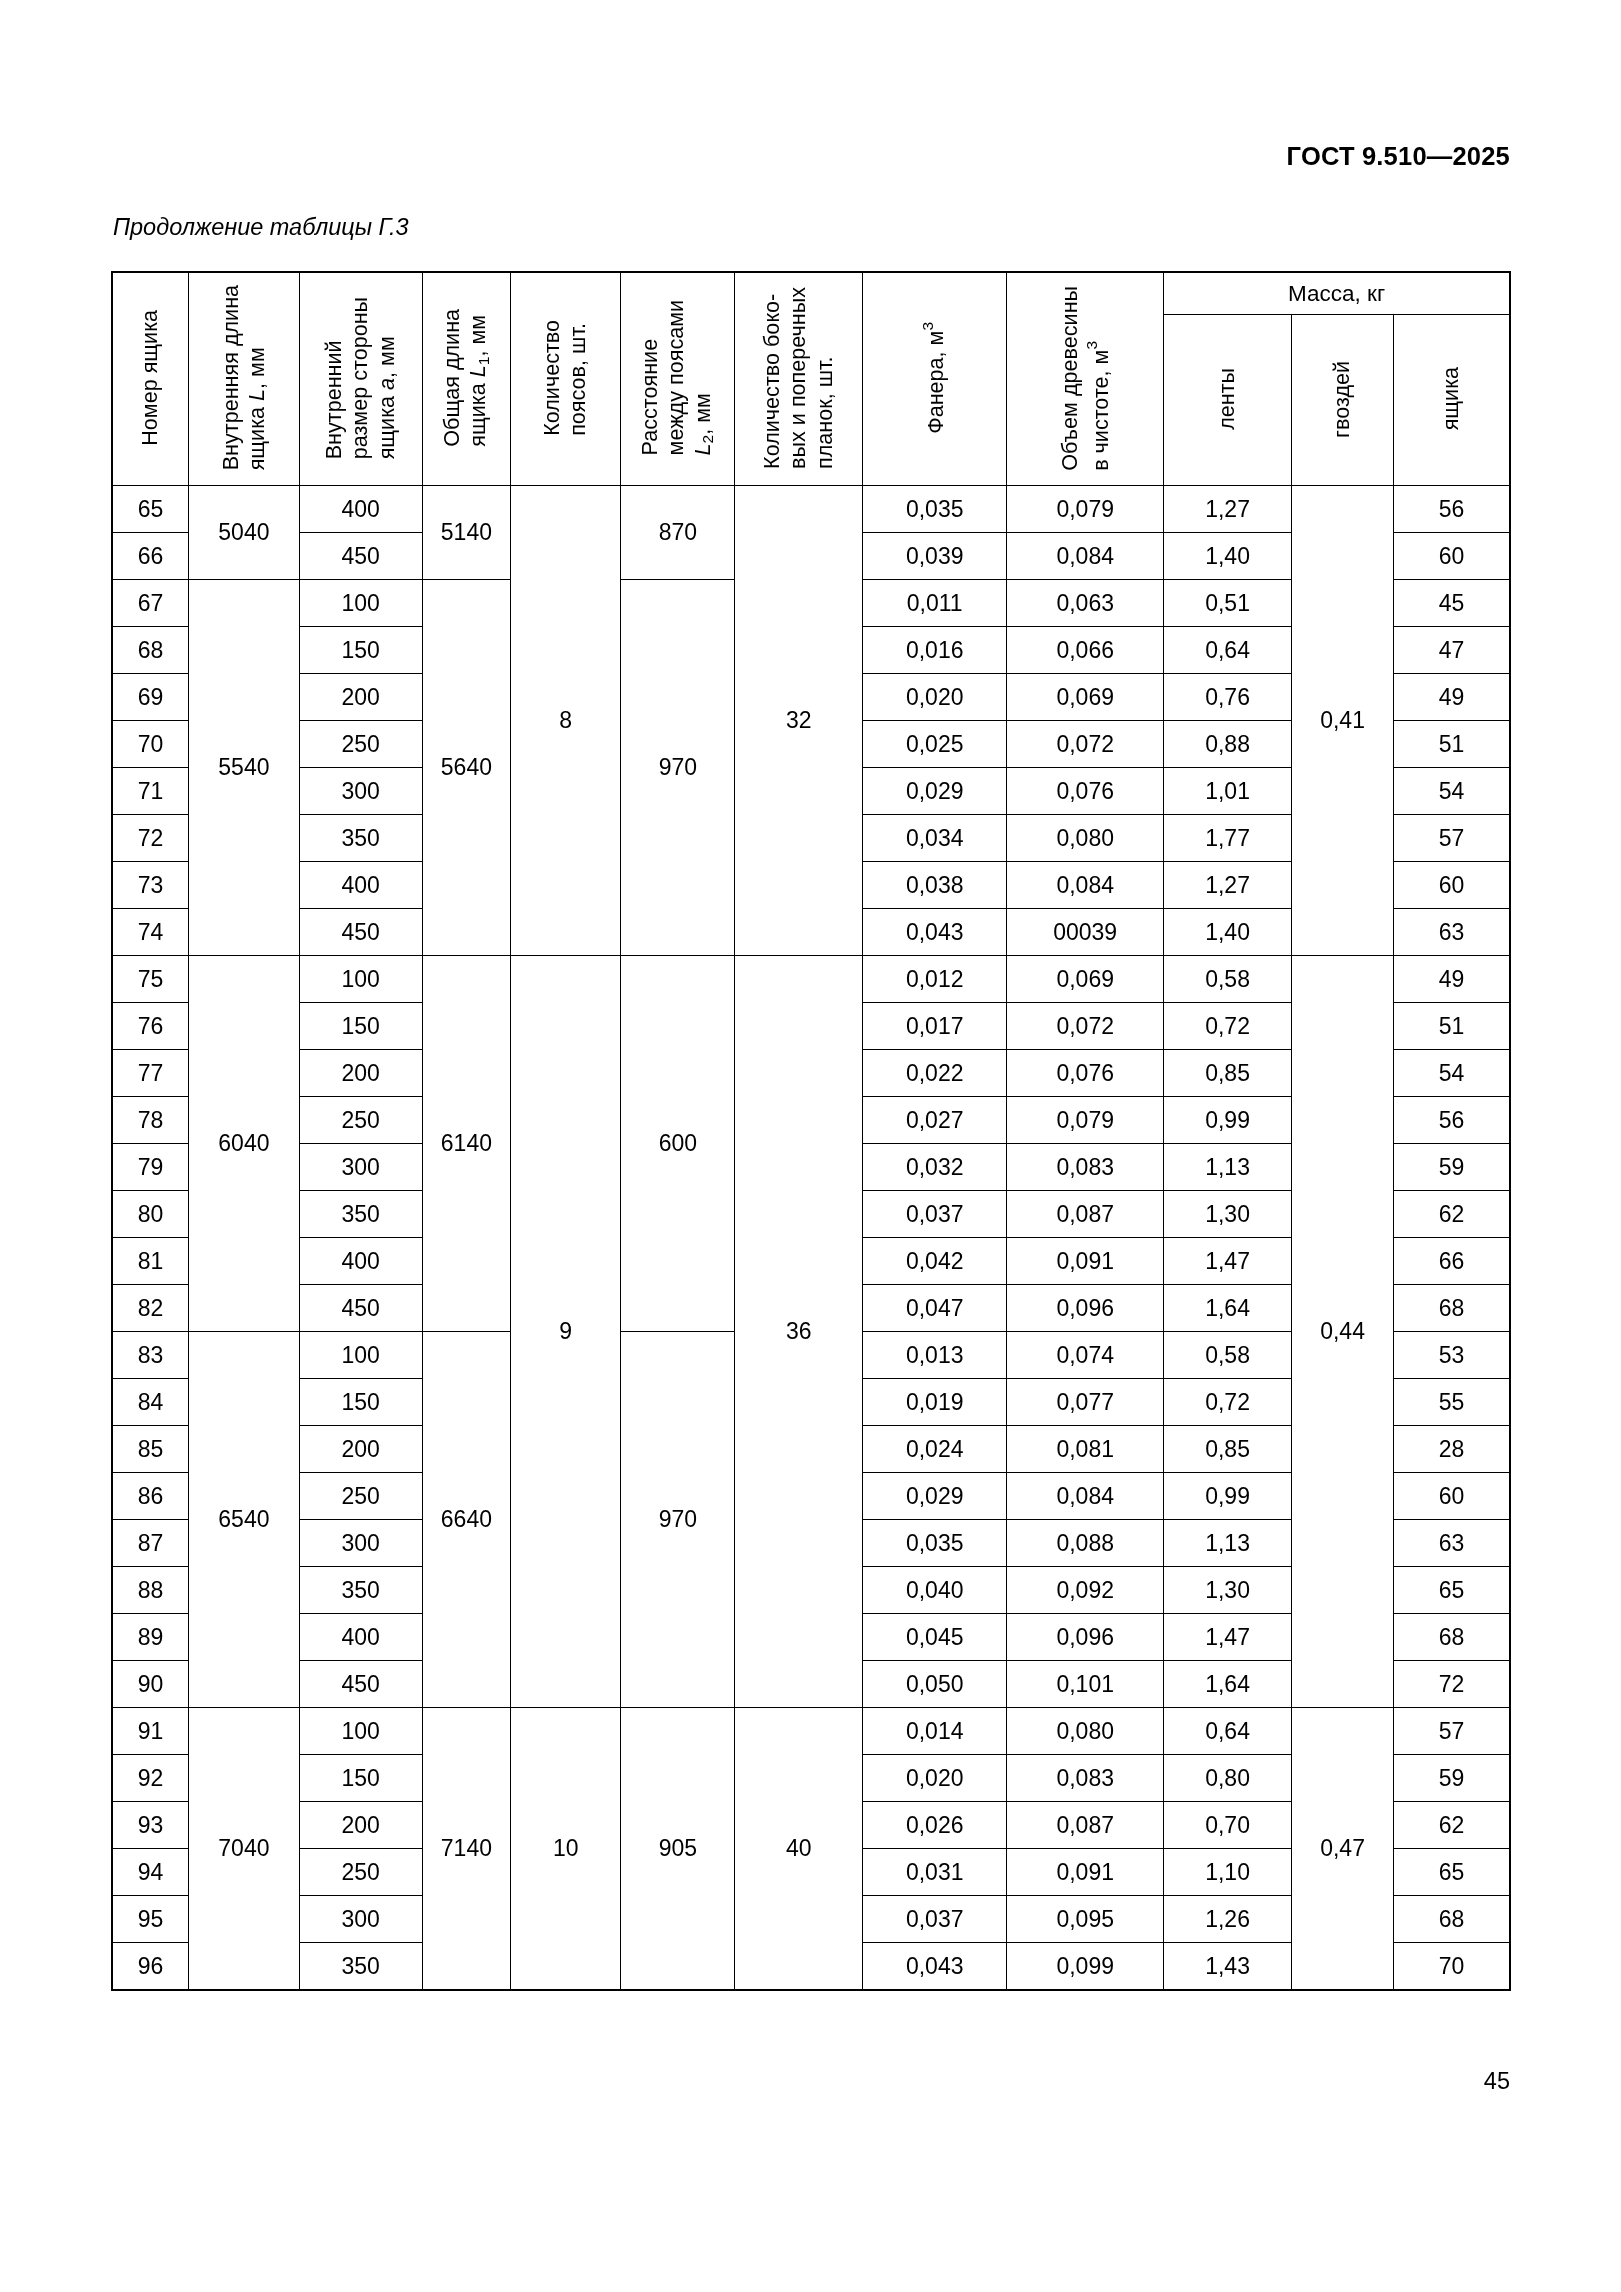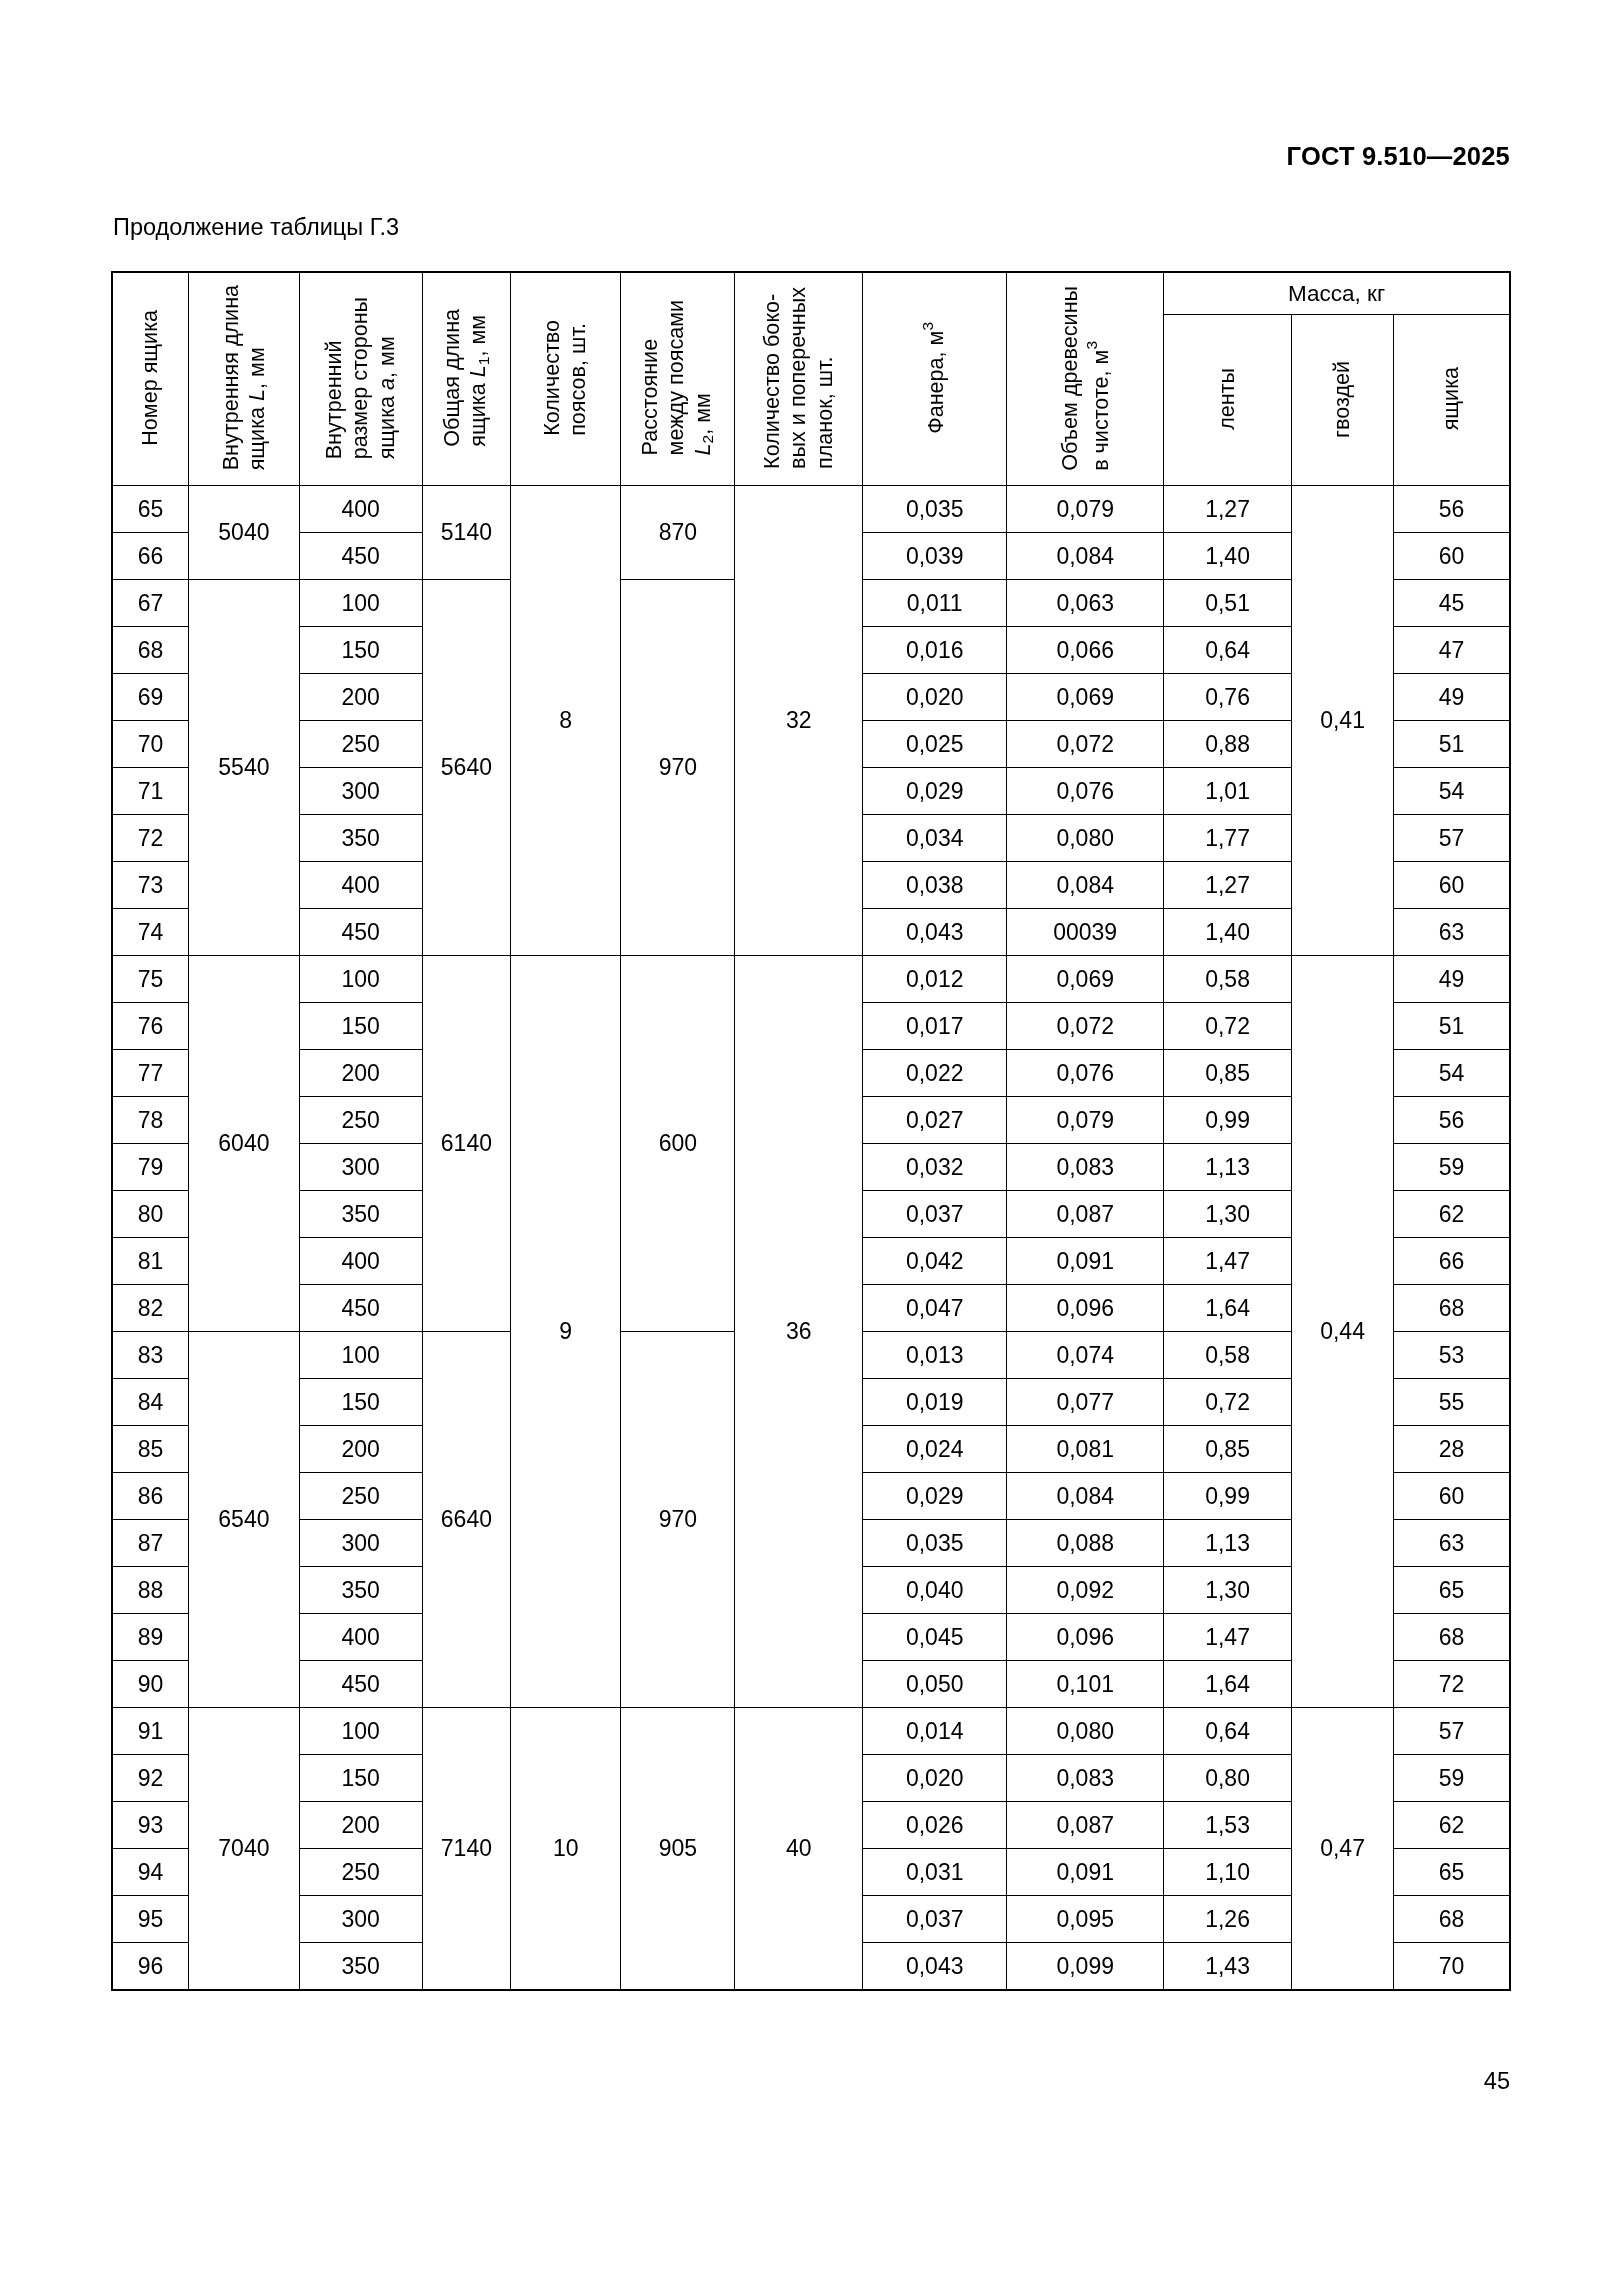--- a/index.html
+++ b/index.html
@@ -28,20 +28,21 @@
     font-weight: bold;
     letter-spacing: 0.2px;
     white-space: nowrap;
   }
   
   .table-caption {
     position: absolute;
     top: 214px;
     left: 113px;
     font-size: 23.5px;
+    font-style: italic;
     white-space: nowrap;
   }
   
   .page-number {
     position: absolute;
     top: 2068px;
     right: 111px;
     font-size: 23.5px;
     white-space: nowrap;
   }
@@ -393,21 +394,21 @@
             <td class="datacell">0,020</td>
             <td class="datacell">0,083</td>
             <td class="datacell">0,80</td>
             <td class="datacell">59</td>
           </tr>
           <tr>
             <td class="datacell">93</td>
             <td class="datacell">200</td>
             <td class="datacell">0,026</td>
             <td class="datacell">0,087</td>
-            <td class="datacell">1,53</td>
+            <td class="datacell">0,70</td>
             <td class="datacell">62</td>
           </tr>
           <tr>
             <td class="datacell">94</td>
             <td class="datacell">250</td>
             <td class="datacell">0,031</td>
             <td class="datacell">0,091</td>
             <td class="datacell">1,10</td>
             <td class="datacell">65</td>
           </tr>

